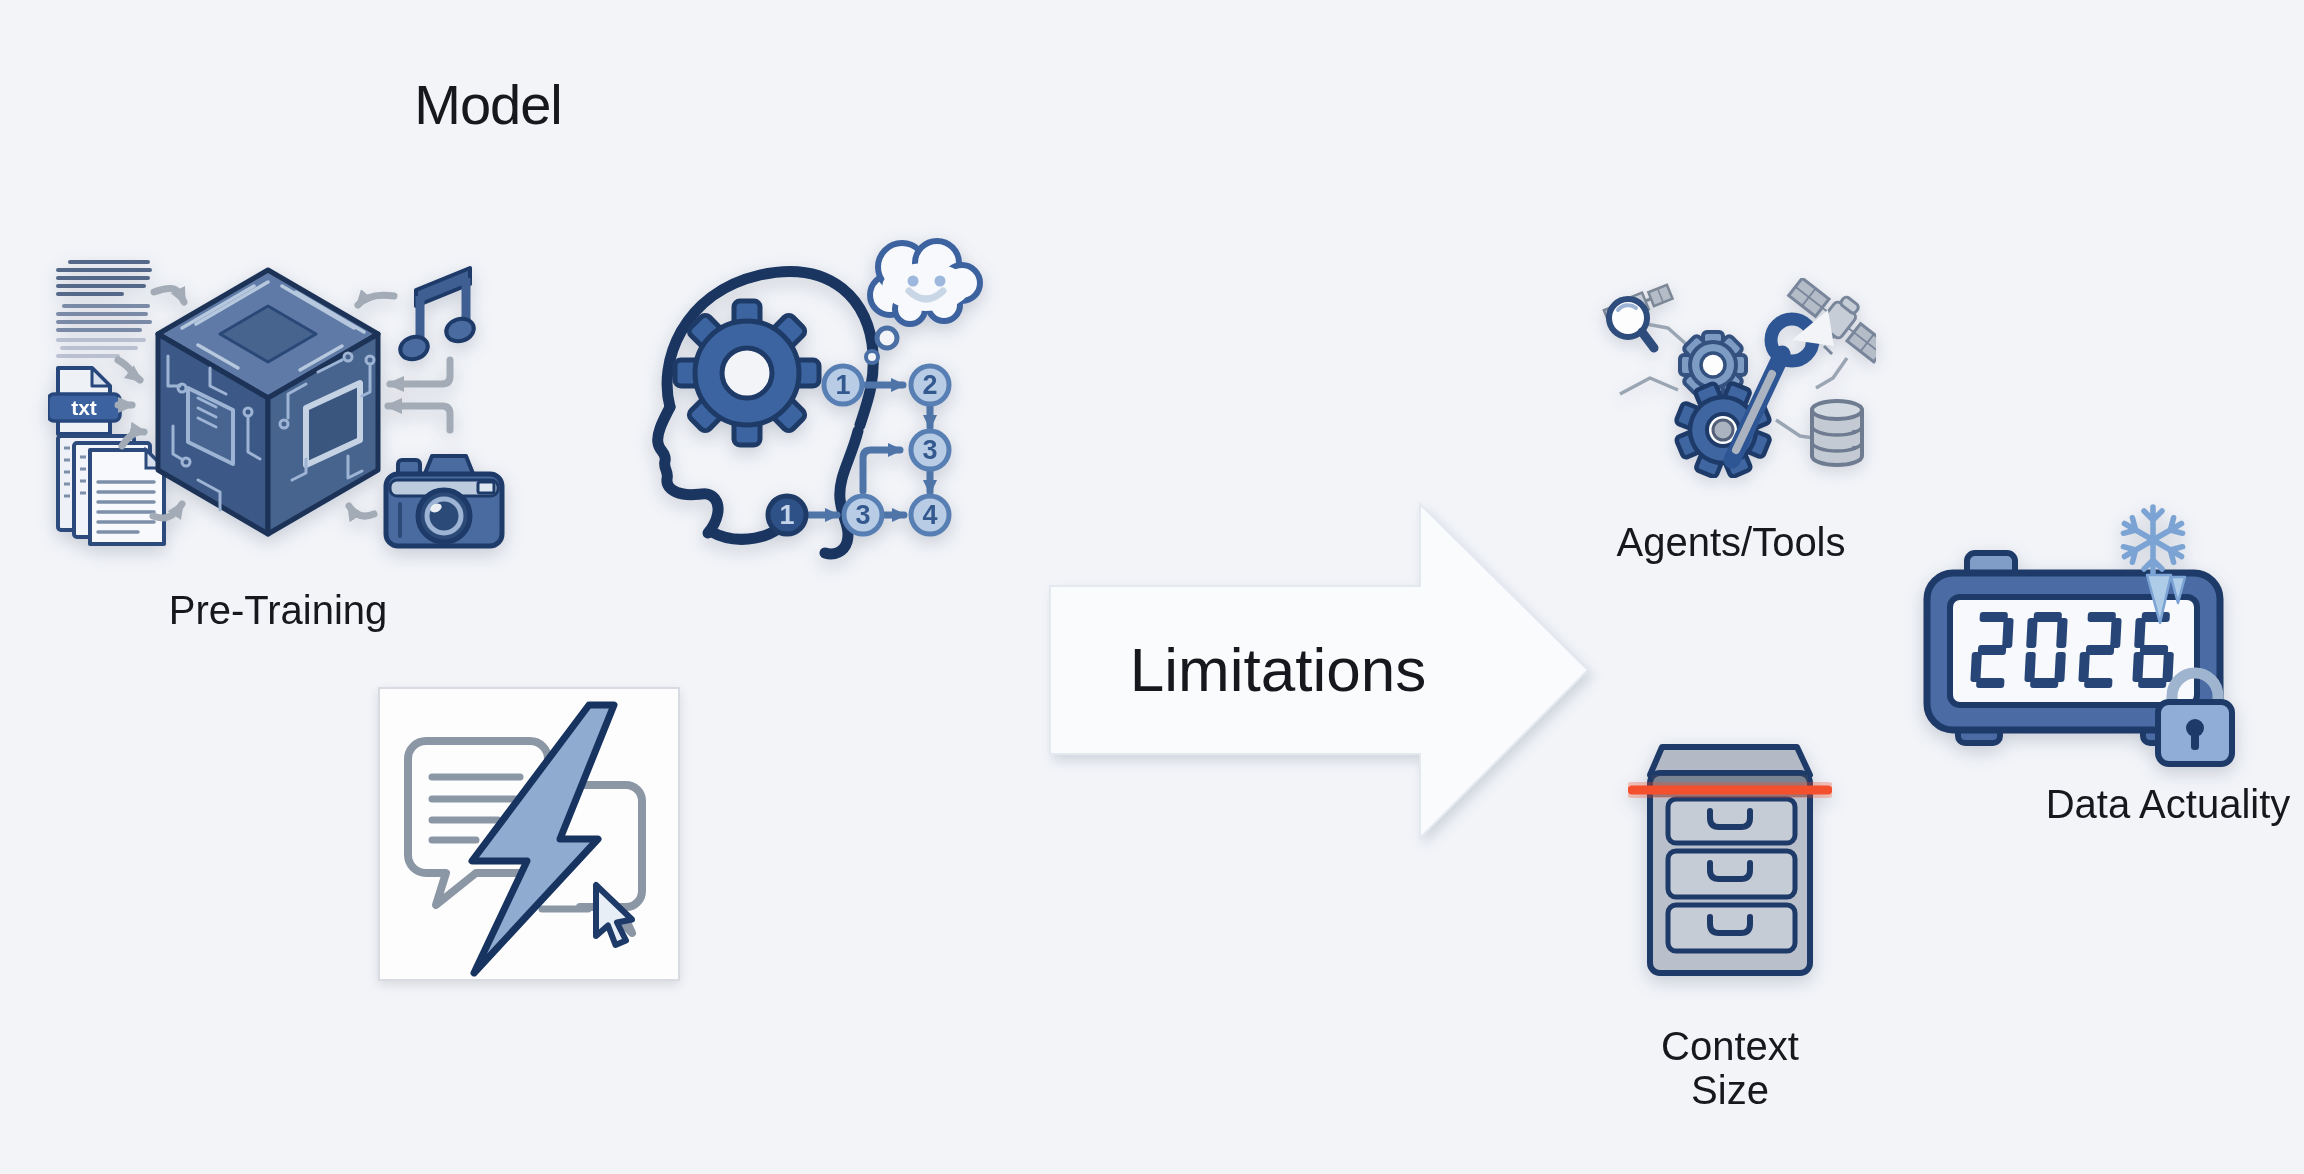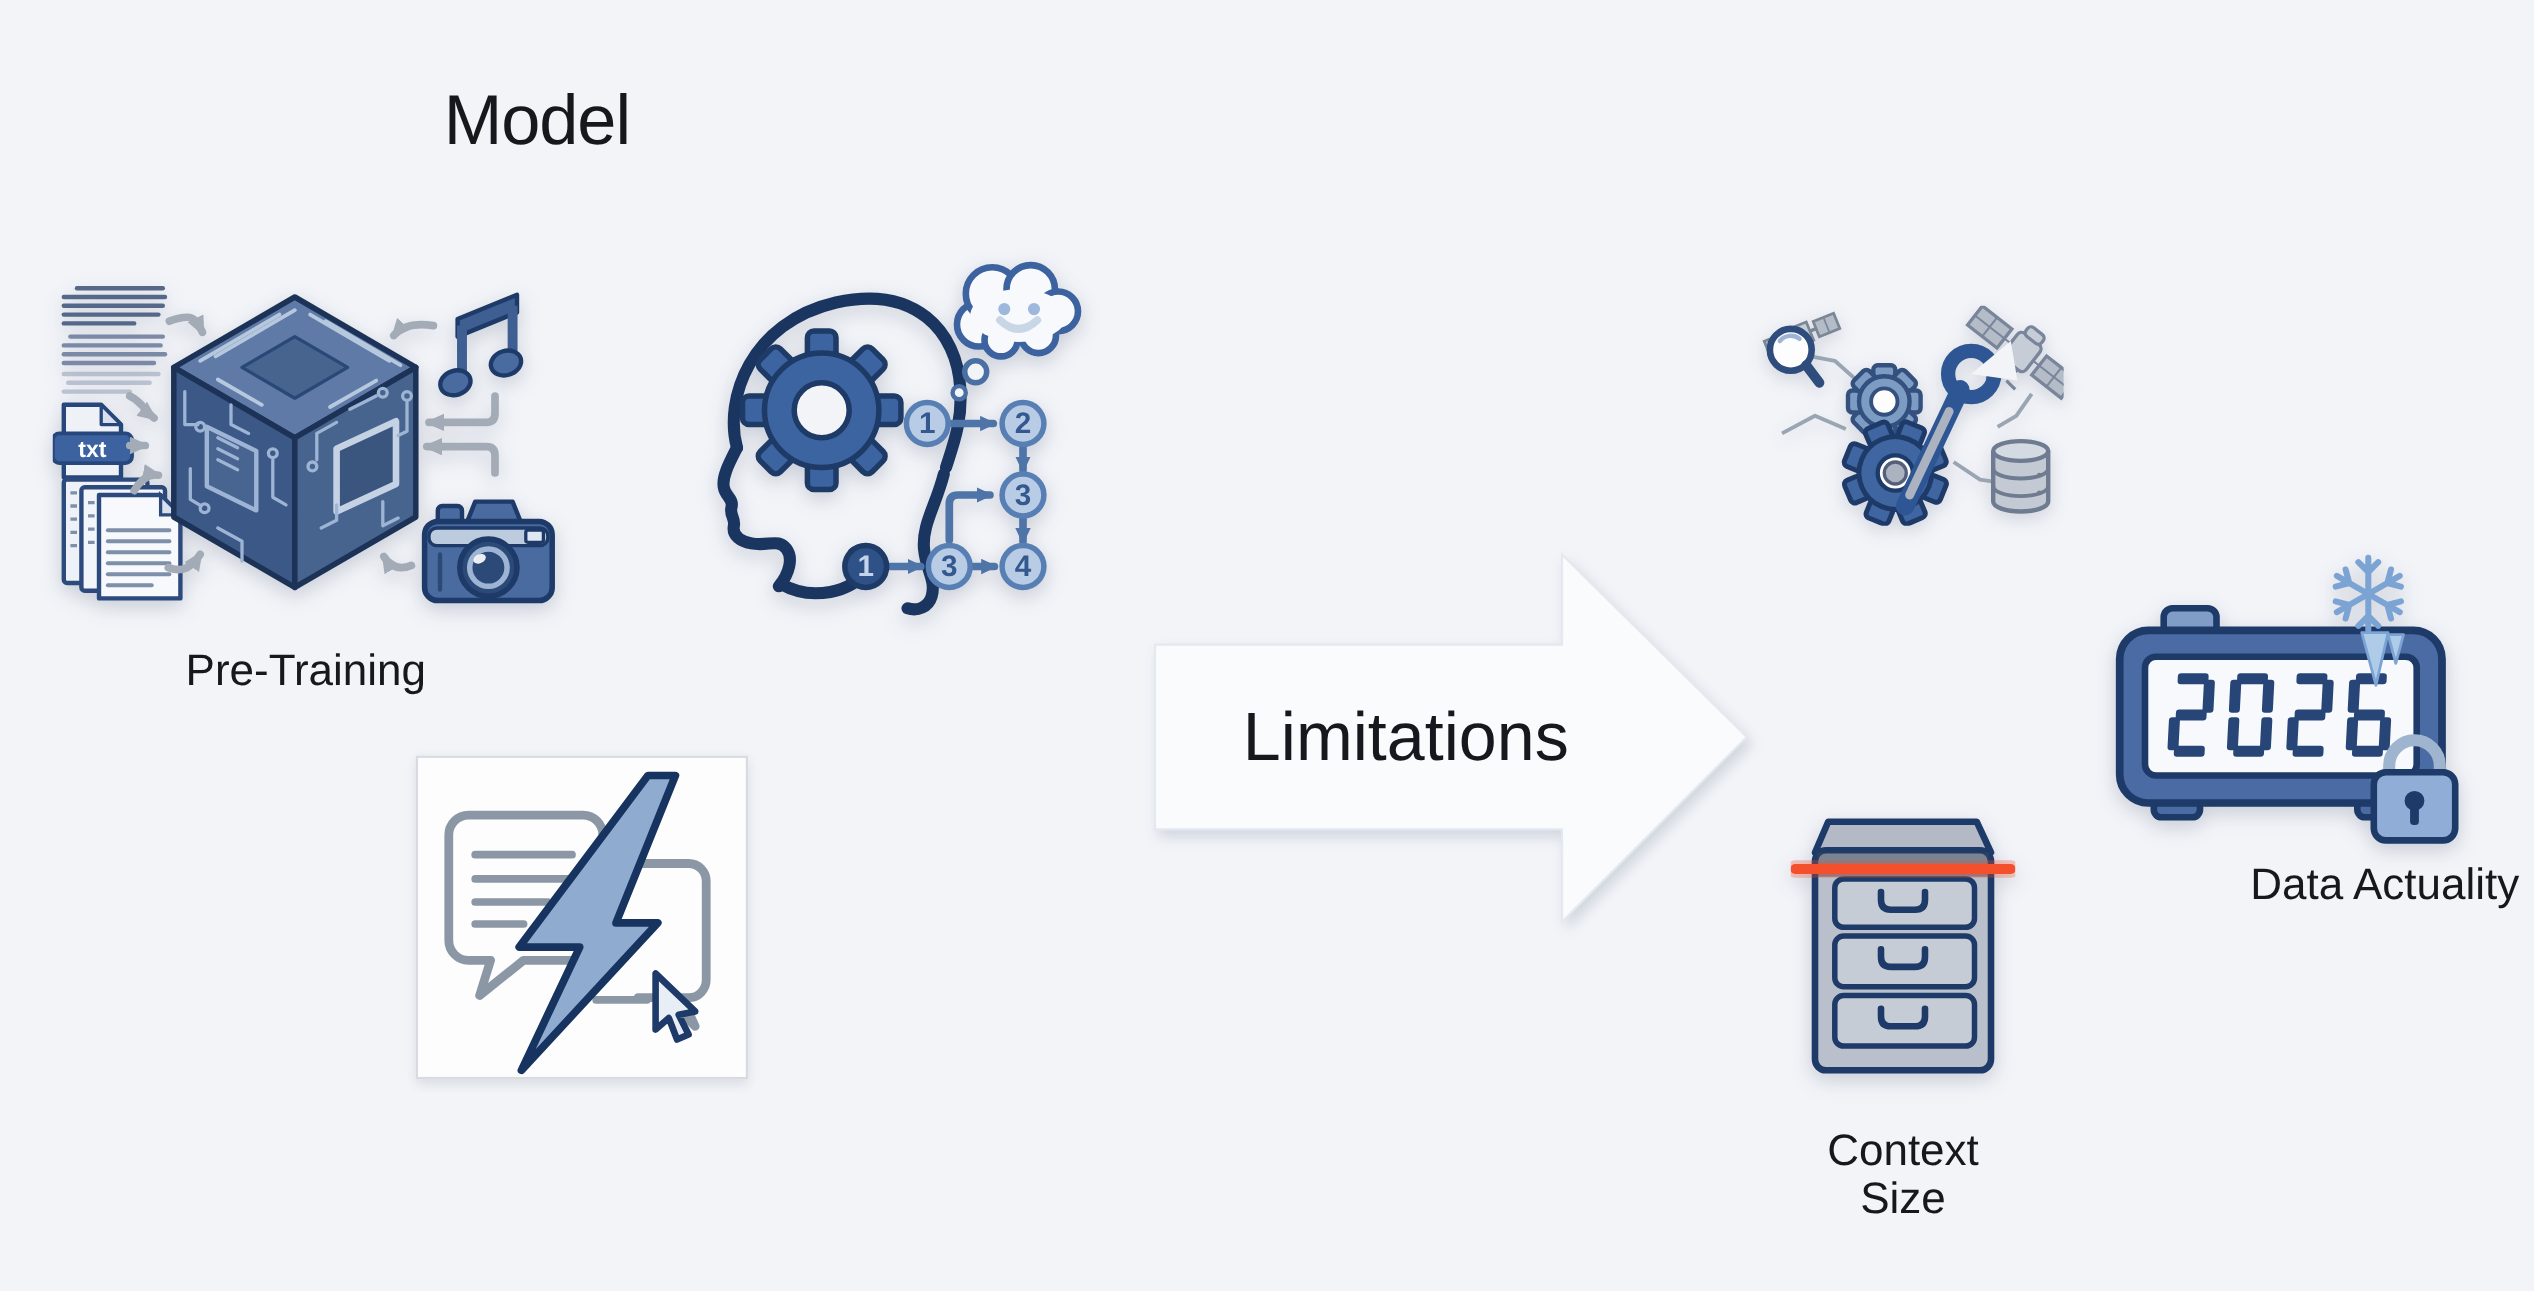--- a/index.html
+++ b/index.html
@@ -1,20 +1,20 @@
 <!DOCTYPE html>
 <html style="--background: #f2f4f8; --text: #16181d; --navy: #1d3a68; --blue: #3c62a0; --steel_blue: #7d9cc4; --light_blue: #b9cce6; --pale_blue: #e6ecf5; --gray: #9aa5b3; --red_line: #f4502e; --white: #fdfdfe;"><head>
 <meta charset="utf-8">
 <style>
   html,body{margin:0;padding:0;}
   body{font-family:"Liberation Sans", sans-serif;}
   .canvas{position:relative;width:2304px;height:1174px;background:var(--background,#f2f4f8);overflow:hidden;}
   .abs{position:absolute;}
   .title{position:absolute;left:308px;top:72px;width:360px;margin:0;text-align:center;
-         font-size:64px;font-weight:500;letter-spacing:-1px;color:var(--text,#16181d);}
+         font-size:56px;font-weight:500;letter-spacing:-1px;color:var(--text,#16181d);}
   .caption{position:absolute;text-align:center;font-size:40px;font-weight:400;color:var(--text,#16181d);line-height:1.1;}
   .icon{filter:drop-shadow(0 6px 9px rgba(35,50,80,0.20));}
   .soft{filter:drop-shadow(0 5px 8px rgba(35,50,80,0.16));}
   .card{position:absolute;background:#fdfdfe;border:2px solid #d8dce2;box-shadow:0 4px 10px rgba(30,40,60,0.12);}
   .arrow-svg{filter:drop-shadow(4px 6px 6px rgba(40,55,85,0.16));}
   .arrow-shape{fill:#fafbfd;stroke:#e4e8ef;stroke-width:2;}
   .arrow-text{font-size:62px;fill:var(--text,#16181d);}
   .red-line{stroke:var(--red_line,#f4502e);}
   text{font-family:"Liberation Sans", sans-serif;}
 </style>
@@ -355,20 +355,21 @@
     </g>
 
     <g transform="translate(251,160)">
       <path d="M-25,-28 v46 a25,9 0 0 0 50,0 v-46" fill="#c3cad4" stroke="#6e7b90" stroke-width="4"></path>
       <ellipse cx="0" cy="-28" rx="25" ry="9" fill="#d4dae2" stroke="#6e7b90" stroke-width="4"></ellipse>
       <path d="M-25,-12 a25,9 0 0 0 50,0 M-25,4 a25,9 0 0 0 50,0" fill="none" stroke="#6e7b90" stroke-width="3.5"></path>
       <circle cx="17" cy="-6" r="2.2" fill="#6e7b90"></circle>
         <circle cx="17" cy="10" r="2.2" fill="#6e7b90"></circle>
     </g>
   </svg>
+  <div class="caption" style="left:1586px;top:520px;width:290px;">Agents/Tools</div>
 
   <svg class="abs icon" style="left:1915px;top:495px;" width="340" height="285" viewBox="0 0 340 285">
     <g>
       <rect x="52" y="58" width="48" height="26" rx="8" fill="#7f9dc6" stroke="#1d3a68" stroke-width="6"></rect>
       <rect x="43" y="230" width="42" height="18" rx="7" fill="#4a6ba3" stroke="#1d3a68" stroke-width="6"></rect>
       <rect x="228" y="230" width="44" height="18" rx="7" fill="#4a6ba3" stroke="#1d3a68" stroke-width="6"></rect>
       <rect x="12" y="78" width="293" height="157" rx="26" fill="#4a6ba3" stroke="#1d3a68" stroke-width="7"></rect>
       <rect x="35" y="102" width="247" height="108" rx="10" fill="#f7f9fc" stroke="#1d3a68" stroke-width="6"></rect>
       <g fill="#274677" transform="translate(59,117) skewX(-3)">
           <rect x="6" y="0" width="28" height="10" rx="3"></rect>

